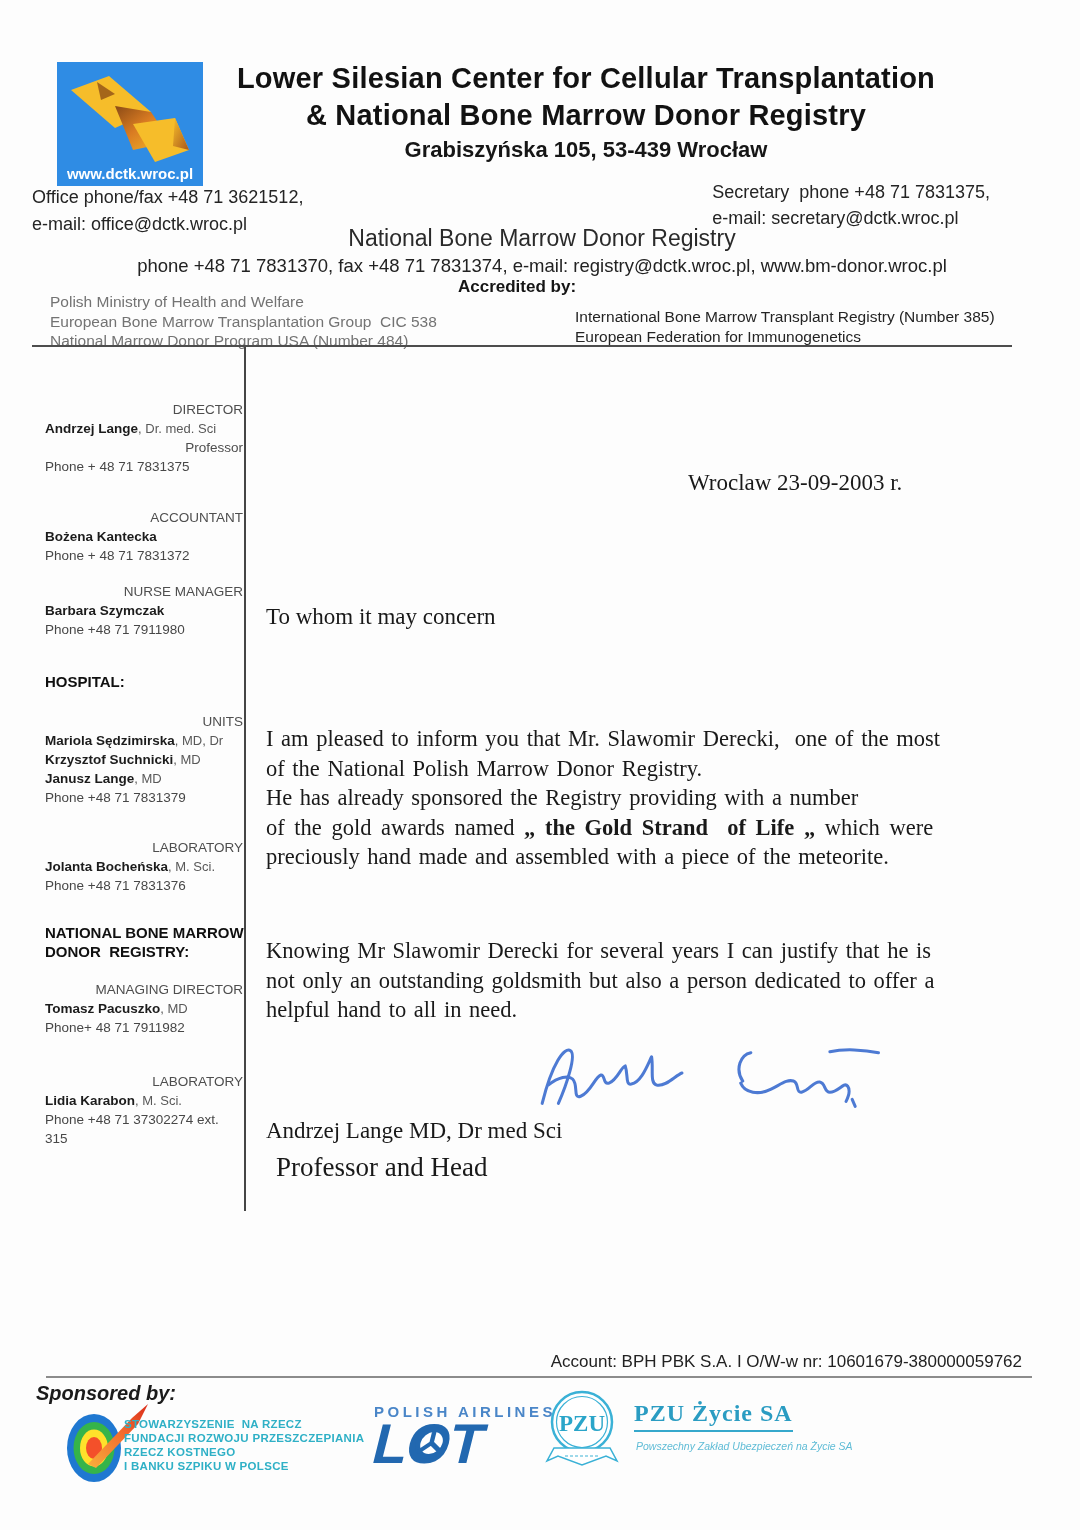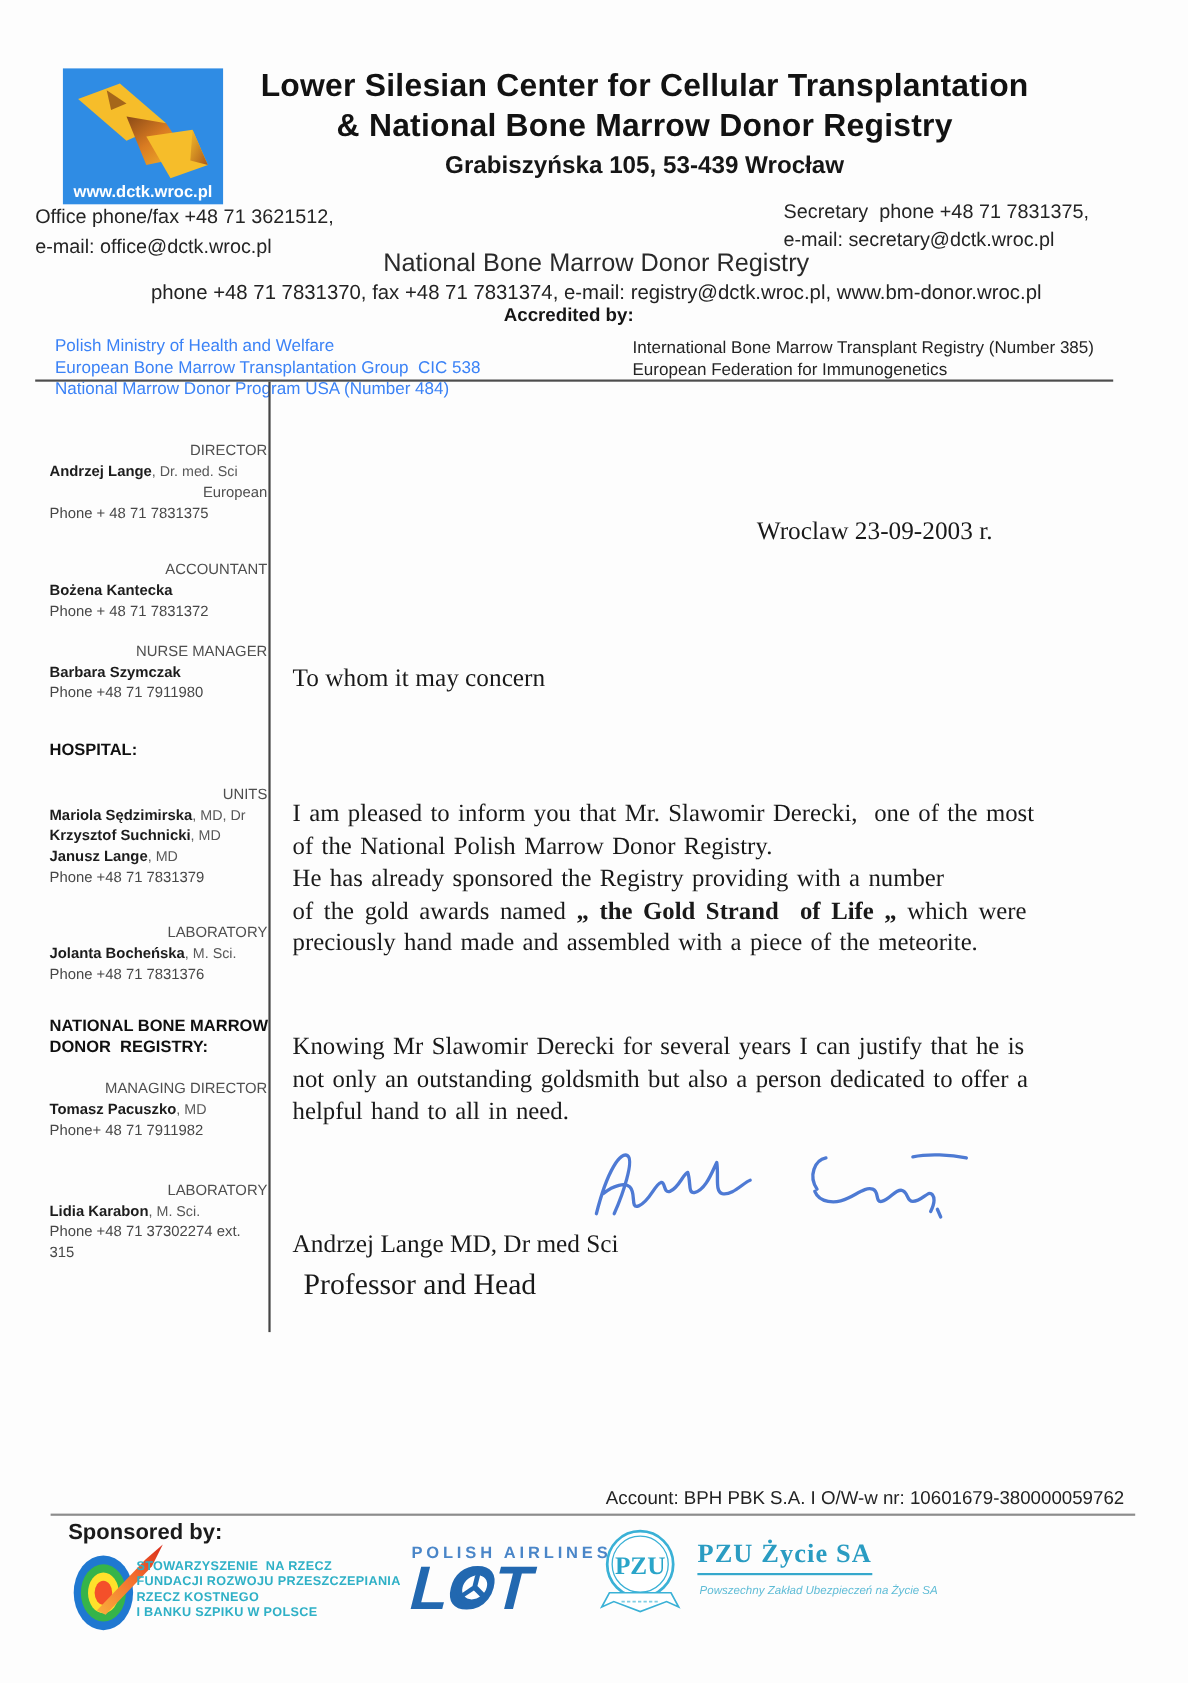--- a/index.html
+++ b/index.html
@@ -12,21 +12,21 @@
   
   .logo-svg { position:absolute; left:57px; top:62px; width:146px; height:124px; }
   .title-block { position:absolute; left:200px; top:60px; width:772px; text-align:center; }
   .title-line { font-size:29px; font-weight:bold; line-height:37px; color:#121212; letter-spacing:0.2px; }
   .addr-line { font-size:22px; font-weight:bold; margin-top:3px; color:#161616; }
   .contact-left { position:absolute; left:32px; top:184px; font-size:18px; line-height:27px; color:#242424; }
   .contact-right { position:absolute; right:90px; top:179px; font-size:18px; line-height:26px; color:#242424; }
   .registry-title { position:absolute; left:0; top:225px; width:1084px; text-align:center; font-size:23px; color:#2a2a2a; }
   .registry-contacts { position:absolute; left:0; top:255px; width:1084px; text-align:center; font-size:18.5px; color:#222; }
   .accredited { position:absolute; left:0; top:277px; width:1034px; text-align:center; font-size:17px; font-weight:bold; color:#151515; }
-  .accr-left { position:absolute; left:50px; top:305px; font-size:15.5px; line-height:19.5px; color:#3b82f6; }
+  .accr-left { position:absolute; left:50px; top:292px; font-size:15.5px; line-height:19.5px; color:#737373; }
   .accr-right { position:absolute; left:575px; top:307px; font-size:15.5px; line-height:19.5px; color:#242424; }
   .hr1 { position:absolute; left:32px; top:345px; width:980px; height:2px; background:#4d4d4d; }
   .vline { position:absolute; left:244px; top:347px; width:2px; height:864px; background:#454545; }
 
   
   .sb { position:absolute; left:45px; width:198px; font-size:13.5px; line-height:19px; }
   .sb-role { color:#4e4e4e;text-align:right; }
   .sb-name { font-weight:bold; color:#1c1c1c; }
   .sb-suffix { color:#585858; font-size:13px; }
   .sb-phone { color:#474747; }
@@ -41,21 +41,21 @@
   .para2 { top:936px; }
   .gold-line { word-spacing:4px; }
   .bold { font-weight:bold; }
   .sig-svg { position:absolute; left:528px; top:1040px; width:390px; height:72px; }
   .signer-name { position:absolute; left:266px; top:1118px; font-size:23px; }
   .signer-title { position:absolute; left:276px; top:1152px; font-size:27px; }
 
   
   .account { position:absolute; right:58px; top:1352px; font-size:17px; color:#222; }
   .hr2 { position:absolute; left:46px; top:1376px; width:986px; height:2px; background:#8c8c8c; }
-  .sponsored { position:absolute; left:62px; top:1382px; font-size:20px; font-weight:600; color:#1b1b1b; }
+  .sponsored { position:absolute; left:36px; top:1382px; font-size:20px; font-style:italic; font-weight:600; color:#1b1b1b; }
   .found-svg { position:absolute; left:58px; top:1400px; width:100px; height:94px; }
   .found-text { position:absolute; left:124px; top:1417px; font-size:11.5px; font-weight:bold; line-height:14px; letter-spacing:0.3px; color:#2fb0c6; }
   .lot-small { position:absolute; left:374px; top:1403px; font-size:15px; letter-spacing:3.5px; font-weight:bold; color:#4a86c8; }
   .lot-svg { position:absolute; left:368px; top:1413px; width:152px; height:60px; }
   .pzu-svg { position:absolute; left:543px; top:1386px; width:78px; height:86px; }
   .pzu-name { position:absolute; left:634px; top:1400px; font-family:"Liberation Serif", serif; font-size:24px; font-weight:bold; letter-spacing:1px; color:#2a9cc2; border-bottom:2px solid #35a8cc; padding-bottom:3px; }
   .pzu-sub { position:absolute; left:636px; top:1440px; font-size:10.5px; font-style:italic; color:#5fbcd6; filter:blur(0.4px); }
 </style>
 </head>
 <body>
@@ -111,21 +111,21 @@
     <div class="pre">International Bone Marrow Transplant Registry (Number 385)</div>
     <div class="pre">European Federation for Immunogenetics</div>
   </div>
 
   <div class="hr1"></div>
   <div class="vline"></div>
 
   <div class="sb" style="top:400px">
     <div class="sb-role">DIRECTOR</div>
     <div><span class="sb-name">Andrzej Lange</span><span class="sb-suffix">, Dr. med. Sci</span></div>
-    <div class="sb-role">European</div>
+    <div class="sb-role">Professor</div>
     <div class="sb-phone">Phone + 48 71 7831375</div>
   </div>
 
   <div class="sb" style="top:508px">
     <div class="sb-role">ACCOUNTANT</div>
     <div class="sb-name">Bożena Kantecka</div>
     <div class="sb-phone">Phone + 48 71 7831372</div>
   </div>
 
   <div class="sb" style="top:582px">

